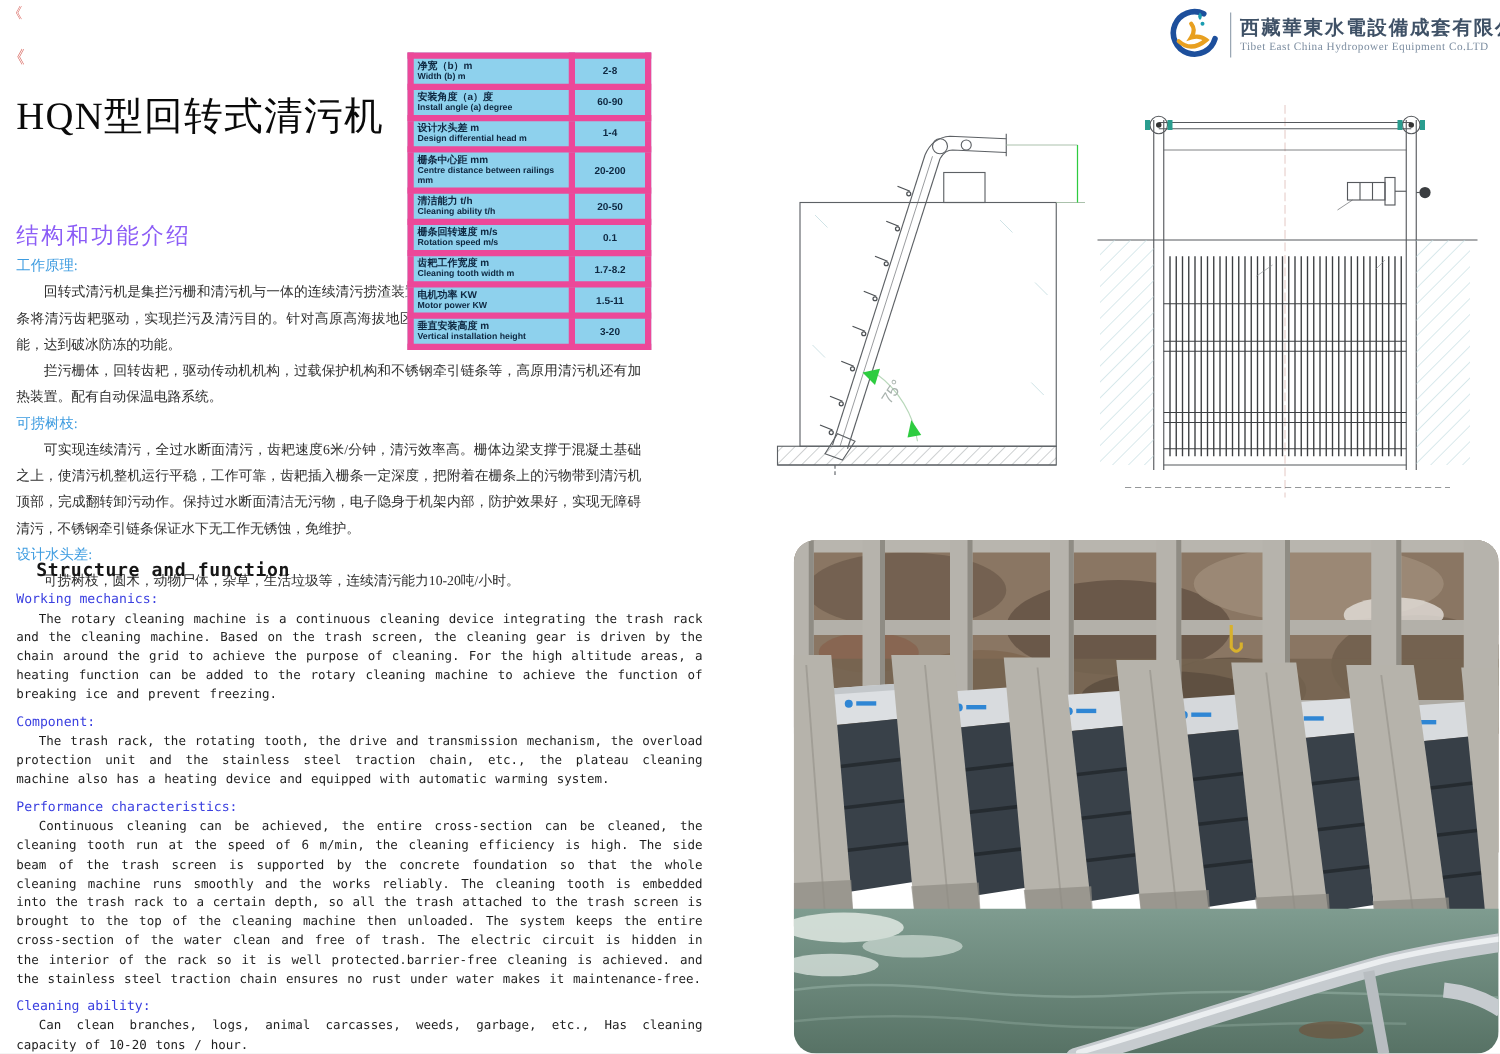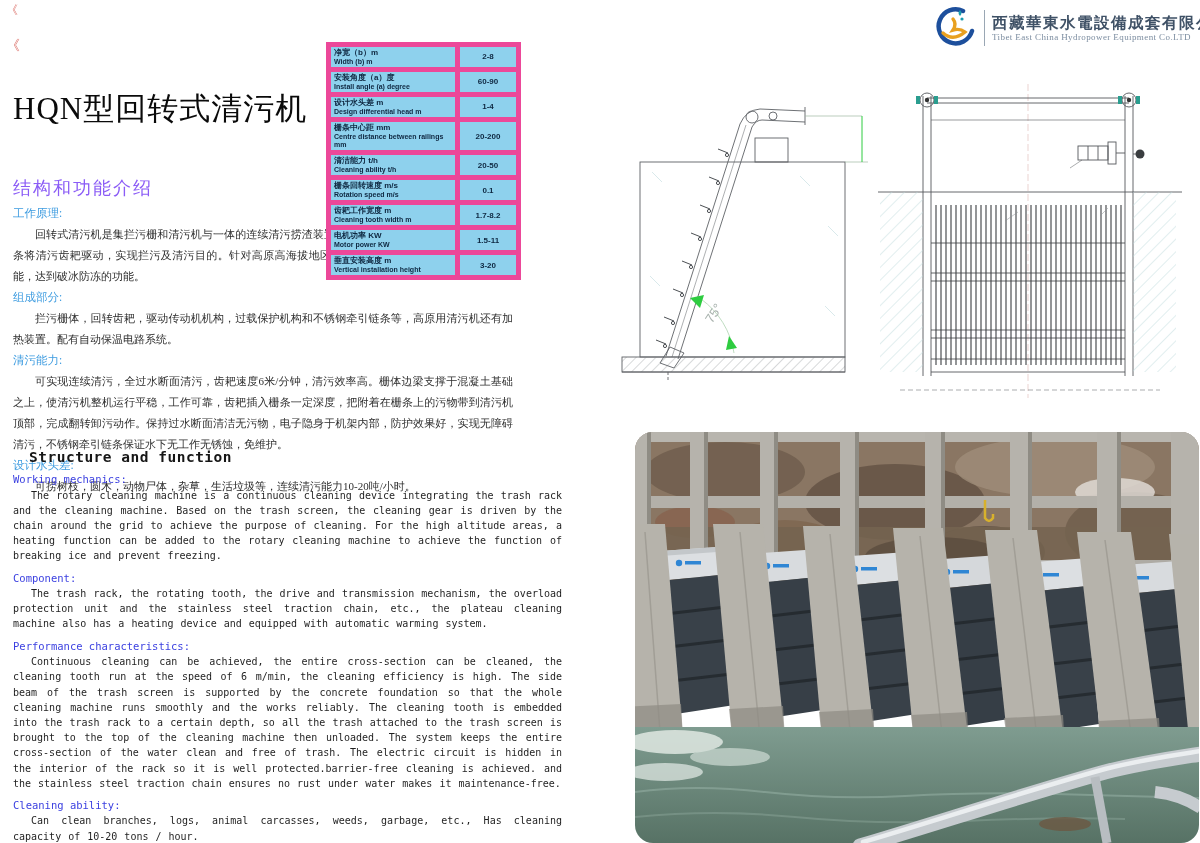--- a/index.html
+++ b/index.html
@@ -16,21 +16,21 @@
   #header{position:absolute;left:933px;top:6px;display:flex;align-items:center;gap:7px;}
   #logo-svg{width:44px;height:44px;flex:0 0 auto;}
   .header-divider{width:1px;height:36px;background:#9aa7b4;flex:0 0 auto;}
   .company-names{display:flex;flex-direction:column;line-height:1.15;}
   .company-cn{font-family:"Liberation Serif",serif;font-weight:bold;font-size:15.5px;
     color:#3f5166;letter-spacing:1.5px;white-space:nowrap;}
   .company-en{font-family:"Liberation Serif",serif;font-size:9px;color:#7c8da0;
     letter-spacing:.4px;white-space:nowrap;}
 
   
-  #title-cn{position:absolute;left:13px;top:88px;font-family:"Liberation Serif",serif;
+  #title-cn{position:absolute;left:13px;top:72px;font-family:"Liberation Serif",serif;
     font-size:31px;color:#0a0a0a;letter-spacing:1px;white-space:nowrap;}
   #cn-heading{position:absolute;left:13px;top:176px;font-family:"Liberation Serif",serif;
     font-size:18px;color:#8b5cf6;letter-spacing:2px;}
   #cn-body{position:absolute;left:13px;top:203px;width:500px;}
   .cn-sec-label{color:#3e9ce0;font-size:11.5px;line-height:21px;font-family:"Liberation Serif",serif;}
   .cn-sec-text{margin:0;font-size:11px;line-height:21px;color:#2e2e2e;text-align:justify;
     text-indent:2em;font-family:"Liberation Serif",serif;}
 
   
   #spec-table{position:absolute;left:326px;top:42px;width:195px;border-collapse:collapse;
@@ -76,23 +76,22 @@
       <span class="company-en">Tibet East China Hydropower Equipment Co.LTD</span>
     </div>
   </div>
 
   <div id="title-cn">HQN型回转式清污机</div>
   <div id="cn-heading">结构和功能介绍</div>
 
   <div id="cn-body">
     <div class="cn-sec-label">工作原理:</div>
     <p class="cn-sec-text">回转式清污机是集拦污栅和清污机与一体的连续清污捞渣装置。以拦污栅为基础，通过绕栅回转链条将清污齿耙驱动，实现拦污及清污目的。针对高原高海拔地区，回转式清污机可以增加加热辅助功能，达到破冰防冻的功能。</p>
-    <div class="cn-sec-label">组成部分:</div>
     <p class="cn-sec-text">拦污栅体，回转齿耙，驱动传动机机构，过载保护机构和不锈钢牵引链条等，高原用清污机还有加热装置。配有自动保温电路系统。</p>
-    <div class="cn-sec-label">清污能力:</div>
+    <div class="cn-sec-label">可捞树枝:</div>
     <p class="cn-sec-text">可实现连续清污，全过水断面清污，齿耙速度6米/分钟，清污效率高。栅体边梁支撑于混凝土基础之上，使清污机整机运行平稳，工作可靠，齿耙插入栅条一定深度，把附着在栅条上的污物带到清污机顶部，完成翻转卸污动作。保持过水断面清洁无污物，电子隐身于机架内部，防护效果好，实现无障碍清污，不锈钢牵引链条保证水下无工作无锈蚀，免维护。</p>
     <div class="cn-sec-label">设计水头差:</div>
     <p class="cn-sec-text">可捞树枝，圆木，动物尸体，杂草，生活垃圾等，连续清污能力10-20吨/小时。</p>
   </div>
 
   <table id="spec-table">
     <tbody>
       <tr>
         <td>
             <div class="lbl-cn">净宽（b）m</div>

